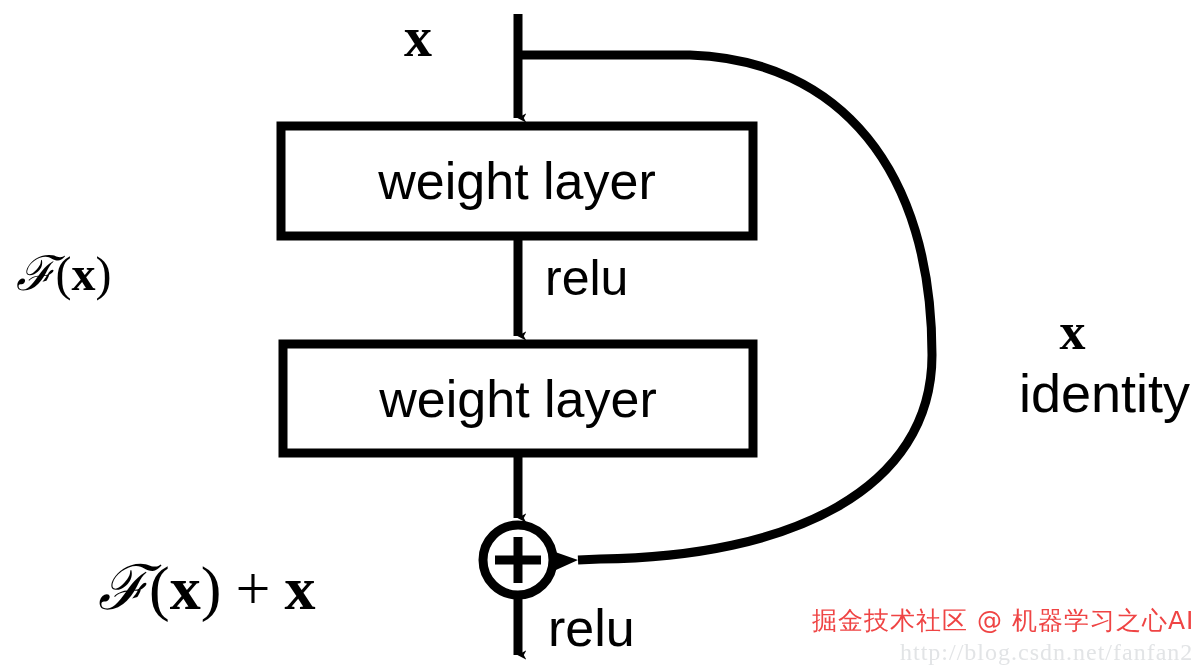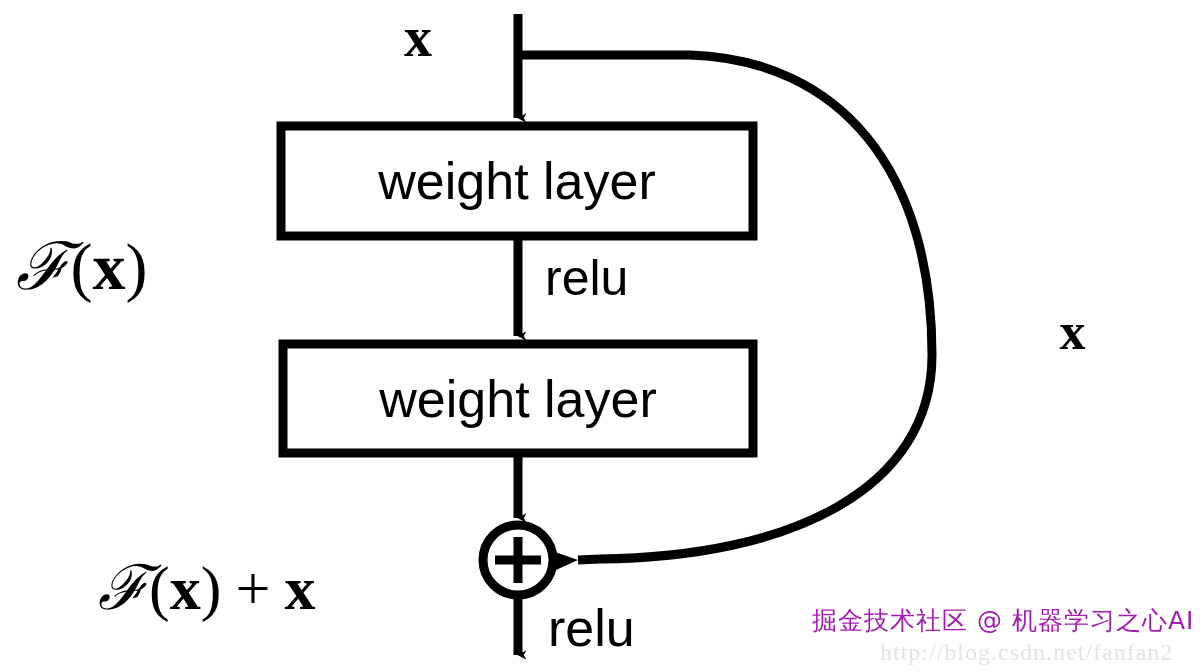--- a/index.html
+++ b/index.html
@@ -84,22 +84,22 @@
     top: 253px;
     font-size: 50px;
   }
   #label-relu-2 {
     left: 548px;
     top: 602px;
     font-size: 52px;
   }
   #label-fx {
     left: 16px;
-    top: 233px;
-    font-size: 66px;
+    top: 249px;
+    font-size: 48px;
   }
   #label-fx-plus-x {
     left: 98px;
     top: 557px;
     font-size: 62px;
   }
   #label-x-identity {
     left: 955px;
     top: 305px;
     width: 235px;
@@ -113,26 +113,26 @@
   #label-identity-word {
     display: block;
     font-size: 54px;
     line-height: 1.25;
   }
   
   #watermark-cn {
     left: 812px;
     top: 608px;
     font-size: 25px;
-    color: #a21caf;
+    color: #ef4444;
     letter-spacing: 1px;
     font-family: "DejaVu Sans", "Liberation Sans", sans-serif;
   }
   #watermark-url {
-    left: 880px;
+    left: 900px;
     top: 640px;
     font-size: 24px;
     color: #e2e4e6;
     font-family: "Liberation Serif", serif;
     letter-spacing: 1px;
   }
 </style>
 </head>
 <body>
 
@@ -180,19 +180,20 @@
   <div class="lbl" id="label-fx">
     <span class="mathcal">ℱ</span><span class="mathparen">(</span><span class="mathvar">x</span><span class="mathparen">)</span>
   </div>
 
   <div class="lbl" id="label-fx-plus-x">
     <span class="mathcal">ℱ</span><span class="mathparen">(</span><span class="mathvar">x</span><span class="mathparen">)</span><span class="mathparen" style="padding:0 14px;">+</span><span class="mathvar">x</span>
   </div>
 
   <div class="lbl" id="label-x-identity">
     <span class="idn-x mathvar">x</span>
+    <span class="sans" id="label-identity-word">identity</span>
   </div>
 
   <div class="lbl" id="watermark-cn">掘金技术社区 @ 机器学习之心AI</div>
 
   <div class="lbl" id="watermark-url">http://blog.csdn.net/fanfan2</div>
 
 </div>
 
 </body></html>

